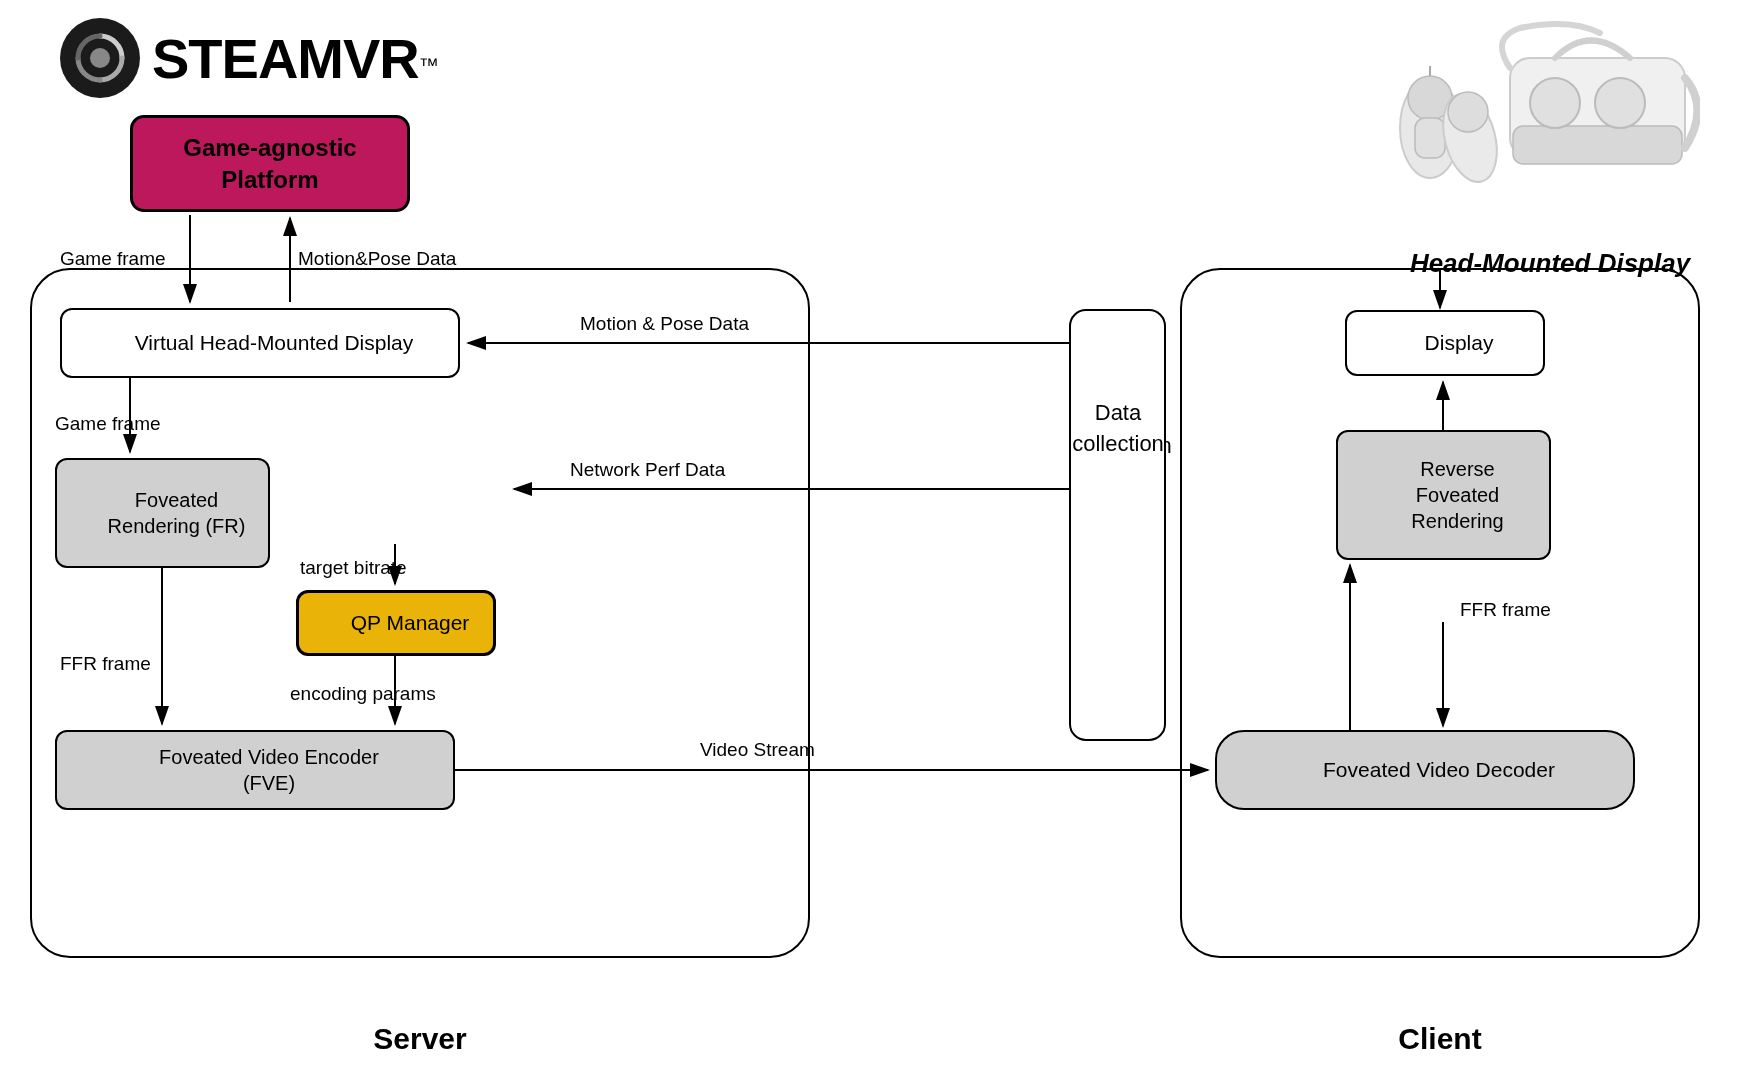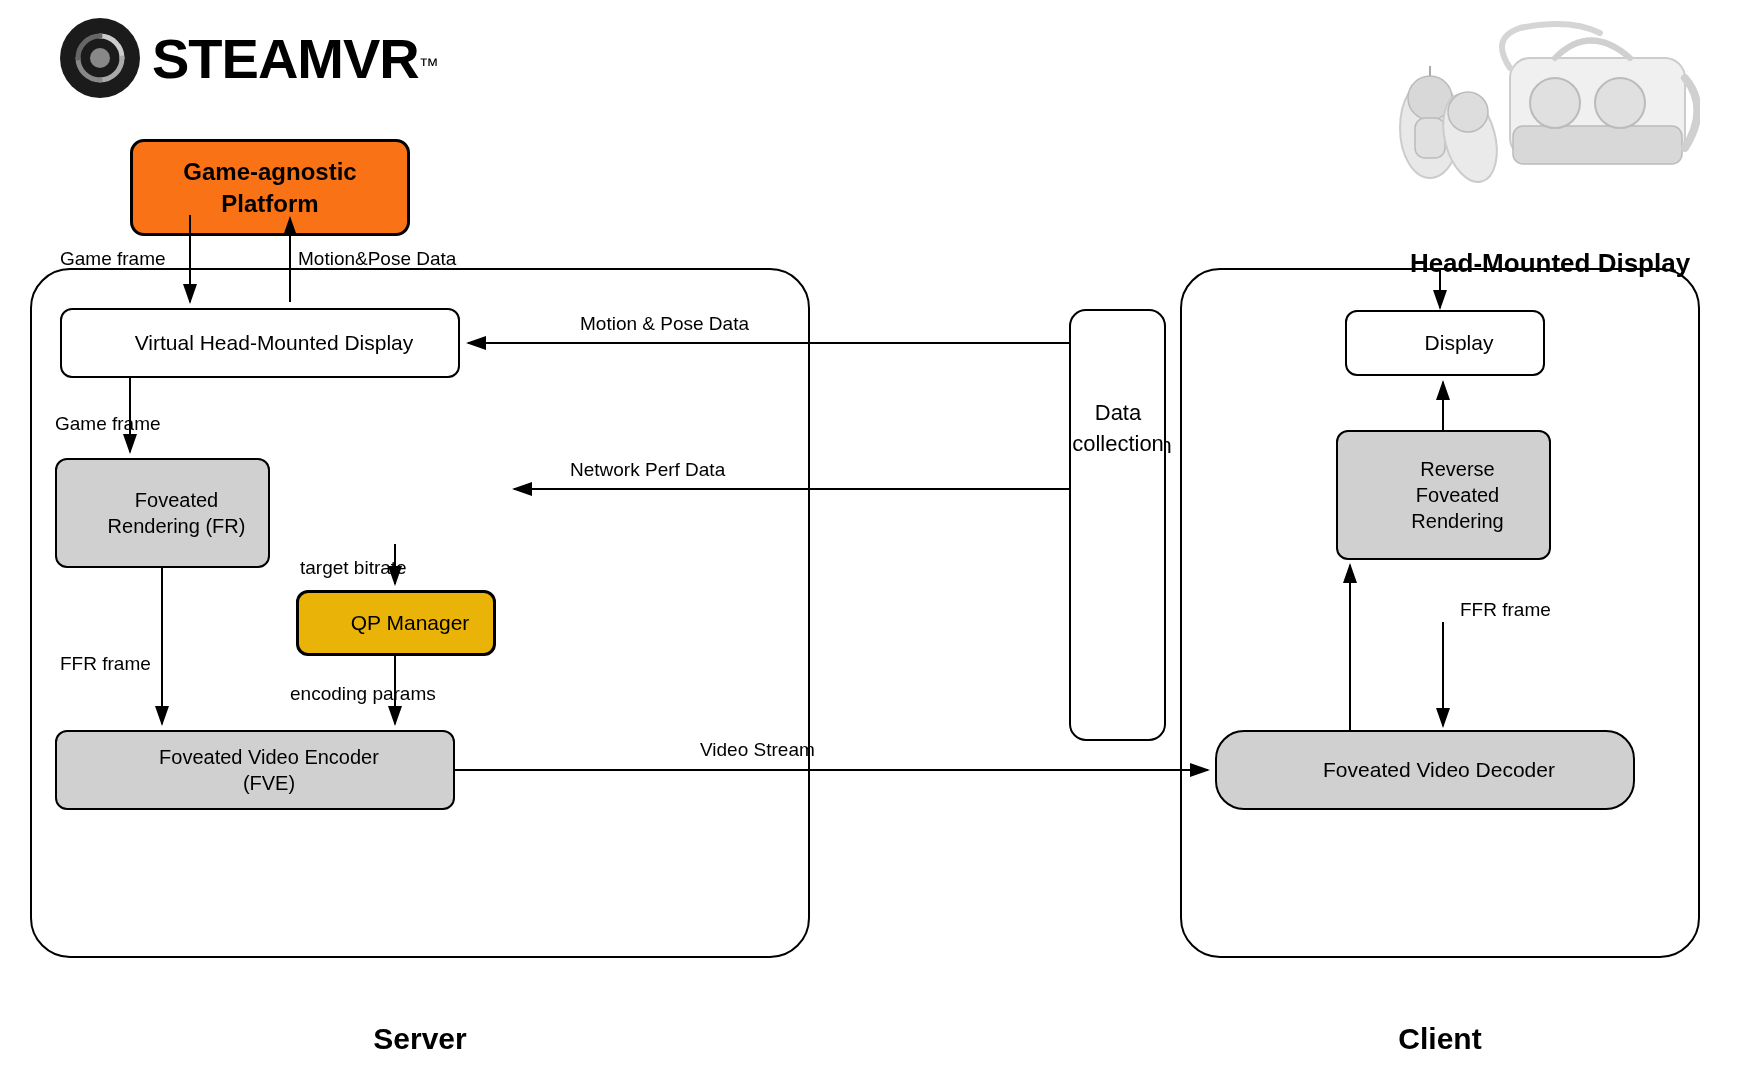--- a/index.html
+++ b/index.html
@@ -43,25 +43,24 @@
     
     .platform-box {
       position: absolute;
       top: 115px;
       left: 130px;
       width: 280px;
       padding: 14px 20px;
       border: 3px solid #000;
       border-radius: 14px;
       text-align: center;
-      background: #f97316;
+      background: #be185d;
       font-size: 22px;
       font-weight: bold;
       line-height: 1.3;
-      margin-top: 24px;
     }
 
     
     .server-box {
       position: absolute;
       top: 268px;
       left: 30px;
       width: 780px;
       height: 690px;
       border: 2.5px solid #000;
@@ -182,21 +181,21 @@
   </div>
 
   <div class="comp-box gray" style="top:430px; left:1336px; width:215px; height:130px; font-size:20px;">
     <span>Reverse<br>Foveated<br>Rendering</span>
   </div>
 
   <div class="comp-box gray" style="top:730px; left:1215px; width:420px; height:80px; font-size:21px;border-radius:29px;">
     <span>Foveated Video Decoder</span>
   </div>
 
-  <div style="position:absolute; top:248px; left:1390px; font-size:26px; font-weight:bold; text-align:center; width:320px;">
+  <div style="position:absolute; top:248px; left:1390px; font-size:26px; font-weight:bold; text-align:center; width:320px;font-style:italic;">
     <span>Head-Mounted Display</span>
   </div>
 
   <div class="section-title" style="bottom:20px; left:30px; width:780px;">
     <span>Server</span>
   </div>
 
   <div class="section-title" style="bottom:20px; left:1180px; width:520px;">
     <span>Client</span>
   </div>

